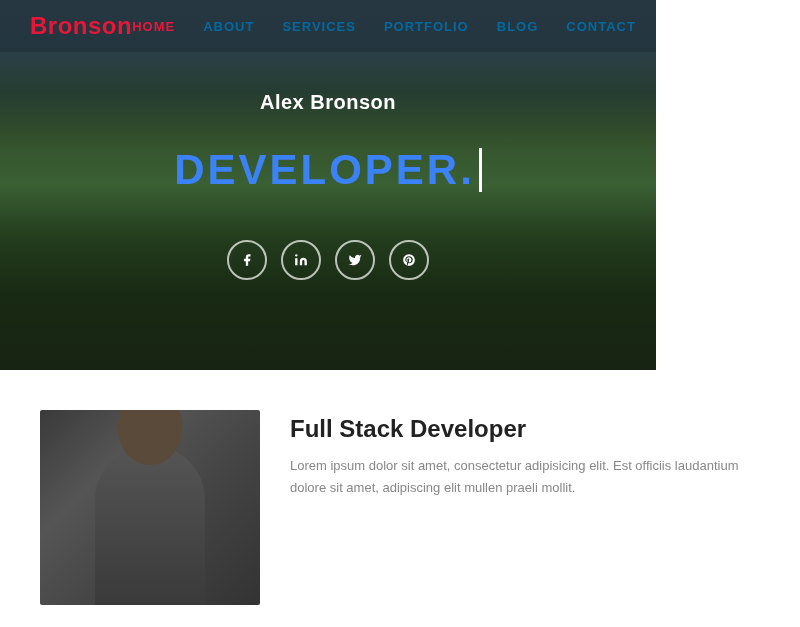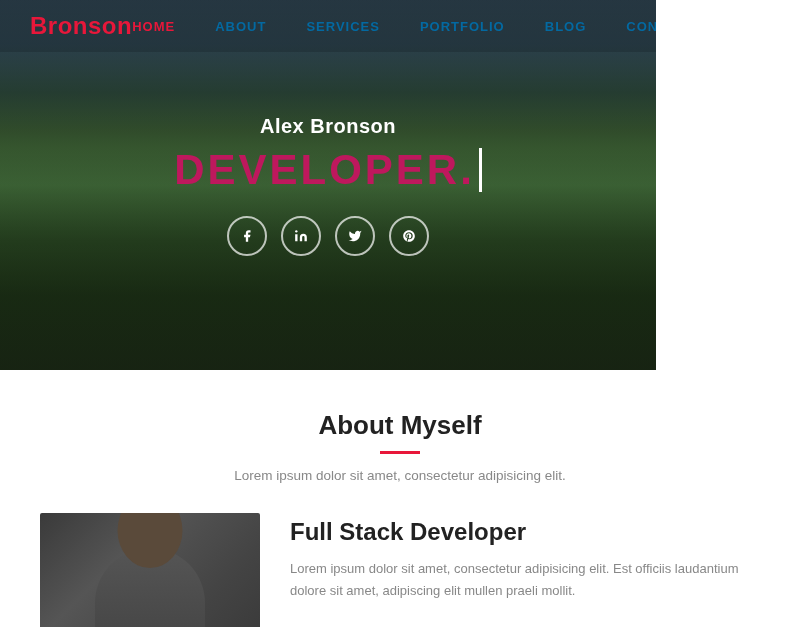--- a/index.html
+++ b/index.html
@@ -20,21 +20,21 @@
       font-size: 24px;
       font-weight: 700;
       color: #fff;
       letter-spacing: 0.5px;
     }
     .logo span {
       color: #e8173a;
     }
     .nav-links {
       display: flex;
-      gap: 40px;
+      gap: 28px;
       list-style: none;
       align-items: flex-end;
     }
     .nav-links li a {
       text-decoration: none;
       font-size: 13px;
       font-weight: 600;
       letter-spacing: 1px;
       color: #0369a1;
       text-transform: uppercase;
@@ -71,30 +71,31 @@
         #1a2a10 100%
       );
     }
     .hero-overlay {
       position: absolute;
       top: 0; left: 0; right: 0; bottom: 0;
       display: flex;
       flex-direction: column;
       align-items: center;
       justify-content: center;
+      gap: 24px;
     }
     .hero-name {
       color: #fff;
       font-size: 20px;
       font-weight: 600;
       margin-bottom: 8px;
       letter-spacing: 0.5px;
     }
     .hero-title {
-      color: #be185d;
+      color: #3b82f6;
       font-size: 42px;
       font-weight: 700;
       letter-spacing: 3px;
       text-transform: uppercase;
       display: flex;
       align-items: center;
     }
     .hero-cursor {
       display: inline-block;
       width: 3px;
@@ -263,25 +264,20 @@
       <div class="social-icon">
         <svg width="14" height="14" viewBox="0 0 24 24" fill="white">
             <path d="M12 2C6.477 2 2 6.477 2 12c0 4.236 2.636 7.855 6.356 9.312-.088-.791-.167-2.005.035-2.868.181-.78 1.172-4.97 1.172-4.97s-.299-.598-.299-1.482c0-1.388.806-2.428 1.808-2.428.853 0 1.267.641 1.267 1.408 0 .858-.546 2.140-.828 3.330-.236.995.499 1.806 1.476 1.806 1.771 0 3.132-1.867 3.132-4.562 0-2.386-1.716-4.053-4.165-4.053-2.837 0-4.502 2.128-4.502 4.328 0 .857.33 1.775.741 2.276a.3.3 0 0 1 .069.286c-.076.312-.244.995-.277 1.134-.044.183-.145.222-.334.134-1.249-.581-2.030-2.407-2.030-3.874 0-3.154 2.292-6.052 6.608-6.052 3.469 0 6.165 2.473 6.165 5.776 0 3.447-2.173 6.220-5.190 6.220-1.013 0-1.966-.527-2.292-1.148l-.623 2.378c-.226.869-.835 1.958-1.244 2.621.937.29 1.931.446 2.962.446 5.523 0 10-4.477 10-10S17.523 2 12 2z"></path>
           </svg>
       </div>
     </div>
   </div>
 </div>
 
 <div class="about-section">
-  <div class="about-header">
-    <h2>About Myself</h2>
-    <div class="underline"></div>
-    <p>Lorem ipsum dolor sit amet, consectetur adipisicing elit.</p>
-  </div>
 
   <div class="about-content">
     <div class="about-photo"></div>
     <div class="about-text">
       <h3>Full Stack Developer</h3>
       <p class="second">Lorem ipsum dolor sit amet, consectetur adipisicing elit. Est officiis laudantium dolore sit amet, adipiscing elit mullen praeli mollit.</p>
     </div>
   </div>
 </div>
 

